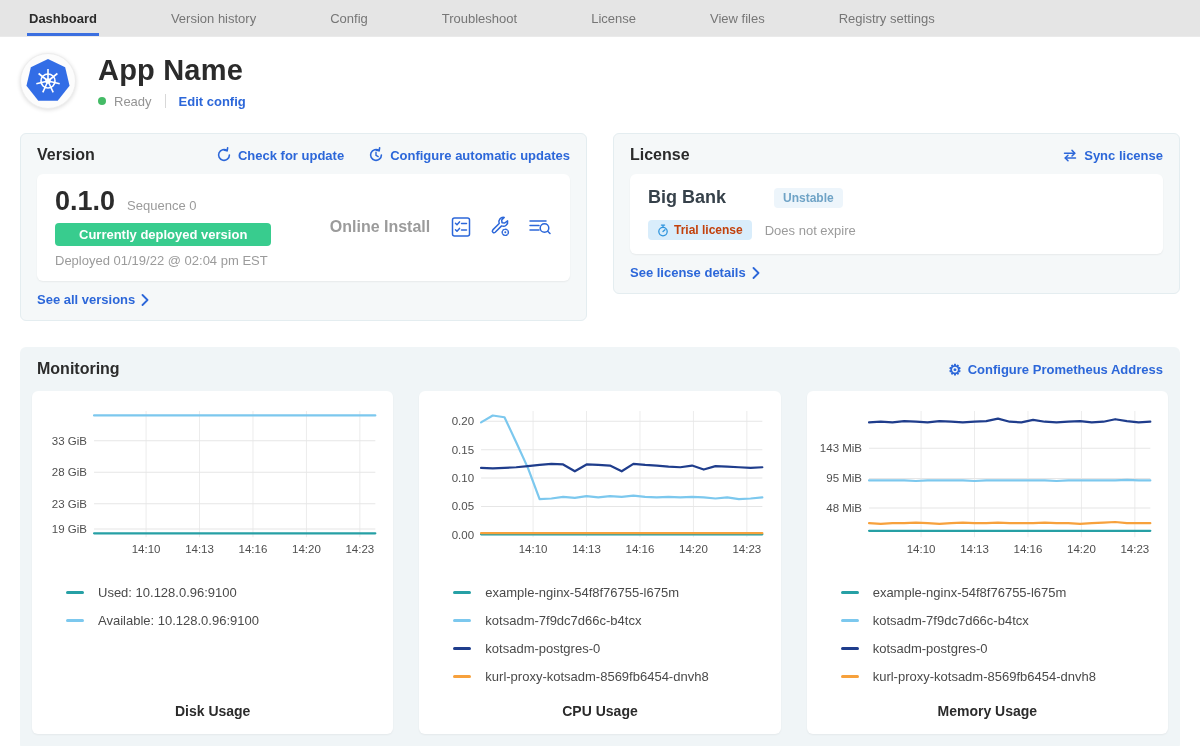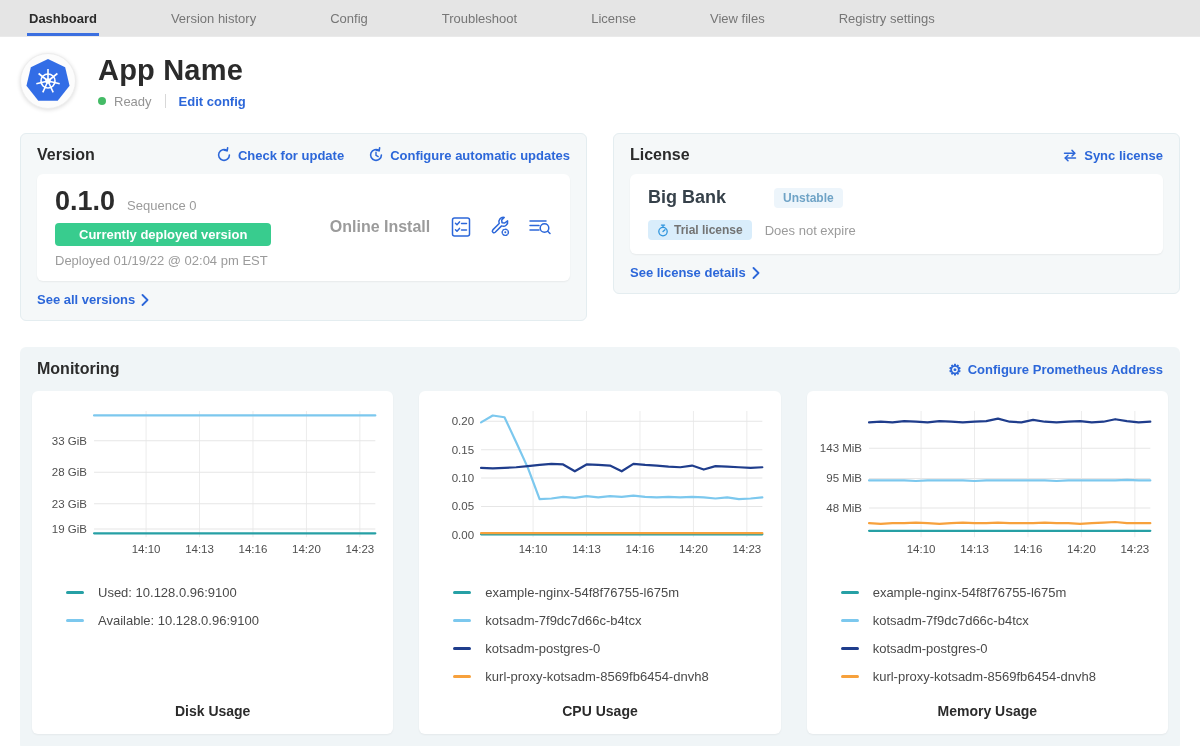--- a/index.html
+++ b/index.html
@@ -54,21 +54,21 @@
   .v-icons { display:flex; gap:17px; align-items:center; }
   .v-icons svg { cursor:pointer; }
   .see-row { display:flex; align-items:center; gap:6px; margin-top:11px; cursor:pointer; }
 
   .license-inner { padding:13px 18px 14px; }
   .lic-name-row { display:flex; align-items:center; gap:12px; }
   .lic-name { font-size:18px; font-weight:bold; color:#36414a; }
   .chan-badge { background:#edf5fb; color:#6fa3c6; font-size:12px; font-weight:bold;
                 padding:3px 9px; border-radius:4px;margin-left:36px; }
   .lic-row2 { display:flex; align-items:center; gap:13px; margin-top:12px; }
-  .trial-badge { display:flex; align-items:center; gap:5px; background:#d9edfb; color:#737373;
+  .trial-badge { display:flex; align-items:center; gap:5px; background:#d9edfb; color:#c2410c;
                  font-size:12px; font-weight:bold; padding:3px 9px; border-radius:4px; cursor:pointer; }
   .expiry { font-size:13px; color:#9b9b9b; }
 
   
   .monitoring { margin-top:26px; background:#f0f5f7; border-radius:6px; padding:13px 12px 16px; }
   .mon-head { display:flex; justify-content:space-between; align-items:center; padding:0 5px; }
   .charts-row { display:flex; gap:26px; margin-top:13px; }
   .chart-card { flex:1; background:#fff; border-radius:6px; padding:10px 12px 12px; height:343px;
                 display:flex; flex-direction:column; box-shadow:0 1px 2px rgba(0,0,0,.05); }
   .legend { display:flex; flex-direction:column; gap:13px; margin-top:18px; padding-left:22px; }

